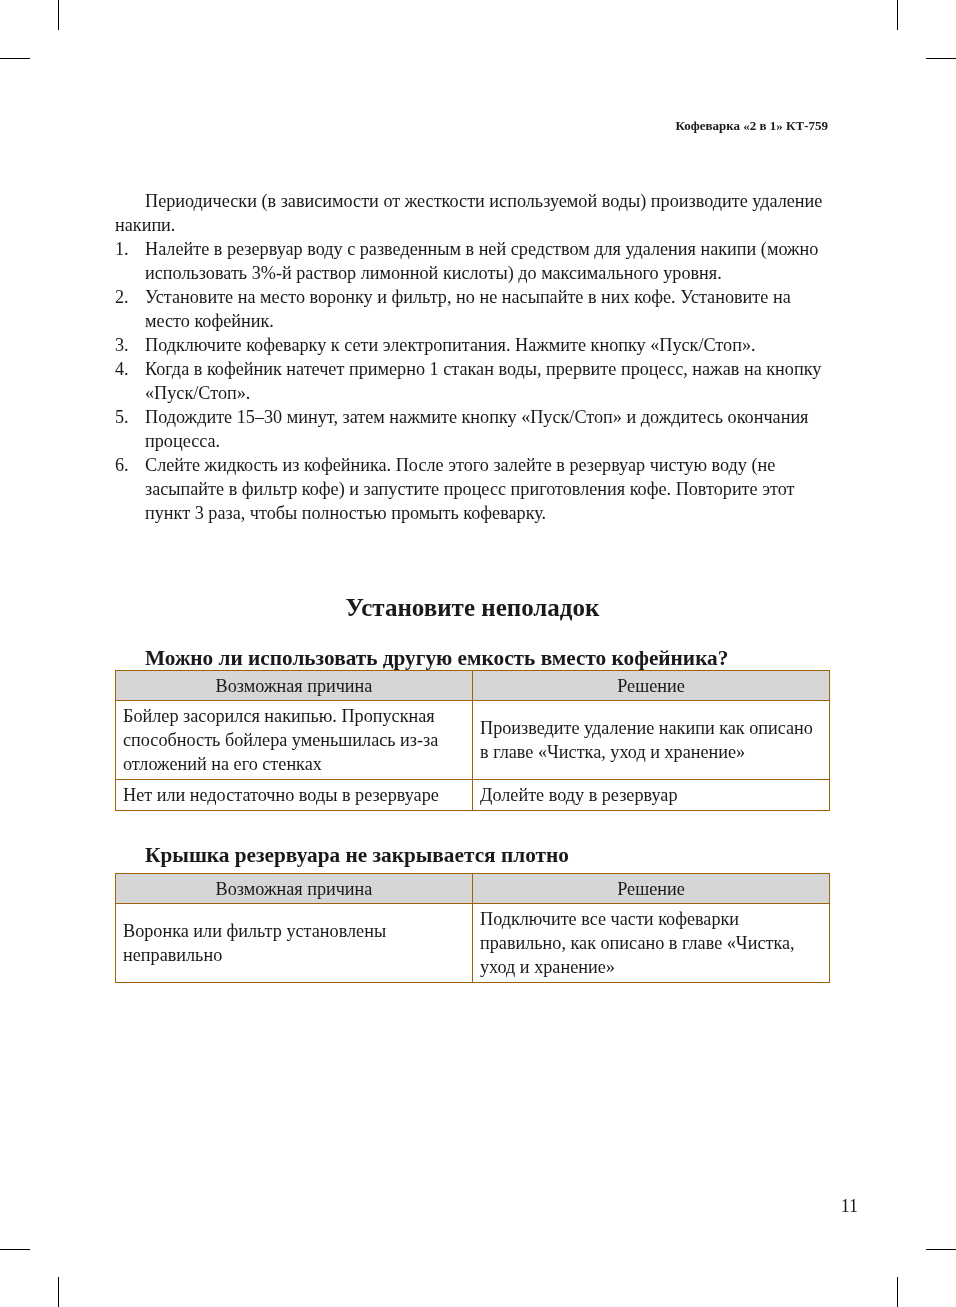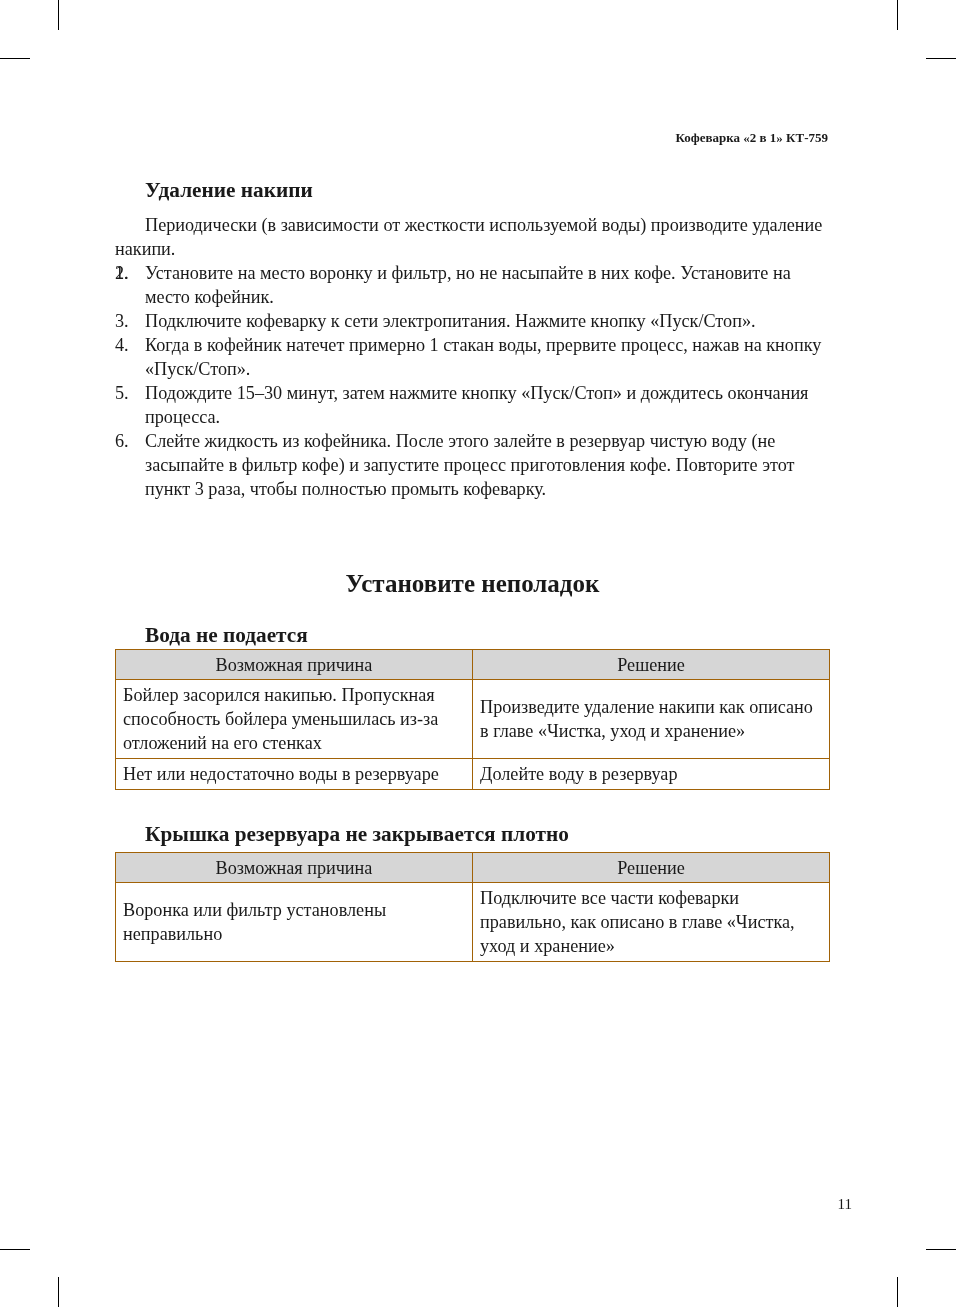--- a/index.html
+++ b/index.html
@@ -6,21 +6,21 @@
   body {
     width: 956px; height: 1307px; position: relative; overflow: hidden;
     font-family: "Liberation Serif", "DejaVu Serif", serif;
     color: #1a1a1a;
   }
   .crop { position: absolute; background: #000; }
   .crop.v { width: 1px; height: 30px; }
   .crop.h { height: 1px; width: 30px; }
 
   .running-head {
-    position: absolute; top: 130px; right: 128px;
+    position: absolute; top: 118px; right: 128px;
     font-size: 13px; font-weight: bold;
   }
   .content {
     position: absolute; left: 115px; top: 178px; width: 715px;
     font-size: 18.2px; line-height: 24px;
   }
   .h-sub { font-weight: bold; margin: 0; padding-left: 30px; }
   p { margin: 0; }
   .para { text-indent: 30px; }
   ol.steps { list-style: none; margin: 0; padding: 0; }
@@ -36,57 +36,56 @@
   }
   table.trouble th, table.trouble td {
     border: 1px solid #a16207; padding: 3px 7px; vertical-align: middle;
   }
   table.trouble th {
     background: #d6d6d6; font-weight: normal; text-align: center; padding: 3px 7px 2px;
   }
   table.trouble td.cause { width: 342px; }
 
   .page-number {
-    position: absolute; top: 1196px; right: 104px; font-size: 15px;
+    position: absolute; top: 1196px; right: 98px; font-size: 18px;
   }
 </style>
 </head>
 <body>
 
 <div class="crop v" style="left:58px; top:0;"></div>
 <div class="crop h" style="left:0; top:58px;"></div>
 <div class="crop v" style="left:897px; top:0;"></div>
 <div class="crop h" style="left:926px; top:58px;"></div>
 <div class="crop h" style="left:0; top:1249px;"></div>
 <div class="crop v" style="left:58px; top:1277px;"></div>
 <div class="crop h" style="left:926px; top:1249px;"></div>
 <div class="crop v" style="left:897px; top:1277px;"></div>
 
 <div class="running-head">Кофеварка «2 в 1» КТ-759</div>
 
 <div class="content">
 
   <section>
-    <h3 class="h-sub">Удаление накипи</h3>
     <p class="para" style="margin-top:11px;">Периодически (в зависимости от жесткости используемой воды) производите удаление накипи.</p>
     <ol class="steps">
-      <li><span class="num">1.</span></li>
+      <li><span class="num">1.</span><span>Налейте в резервуар воду с разведенным в ней средством для удаления накипи (можно использовать 3%-й раствор лимонной кислоты) до максимального уровня.</span></li>
       <li><span class="num">2.</span><span>Установите на место воронку и фильтр, но не насыпайте в них кофе. Установите на место кофейник.</span></li>
       <li><span class="num">3.</span><span>Подключите кофеварку к сети электропитания. Нажмите кнопку «Пуск/Стоп».</span></li>
       <li><span class="num">4.</span><span>Когда в кофейник натечет примерно 1 стакан воды, прервите процесс, нажав на кнопку «Пуск/Стоп».</span></li>
       <li><span class="num">5.</span><span>Подождите 15–30 минут, затем нажмите кнопку «Пуск/Стоп» и дождитесь окончания процесса.</span></li>
       <li><span class="num">6.</span><span>Слейте жидкость из кофейника. После этого залейте в резервуар чистую воду (не засыпайте в фильтр кофе) и запустите процесс приготовления кофе. Повторите этот пункт 3 раза, чтобы полностью промыть кофеварку.</span></li>
     </ol>
   </section>
 
   <section style="margin-top:68px;">
     <h2 class="h-main">Установите неполадок</h2>
 
+    <h3 class="h-sub" style="margin-top:23px;">Можно ли использовать другую емкость вместо кофейника?</h3>
 
-    <h3 class="h-sub" style="margin-top:24px; margin-bottom:2px;">Вода не подается</h3>
     <table class="trouble">
       <thead>
         <tr>
           <th>Возможная причина</th>
           <th>Решение</th>
         </tr>
       </thead>
       <tbody>
         <tr>
           <td class="cause">Бойлер засорился накипью. Пропускная способность бойлера уменьшилась из-за отложений на его стенках</td>

